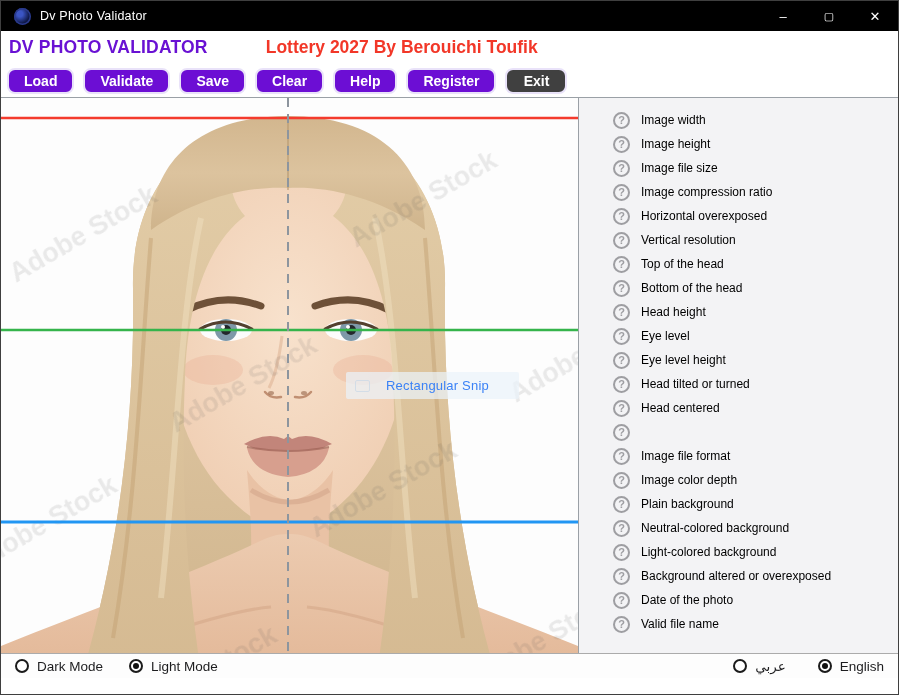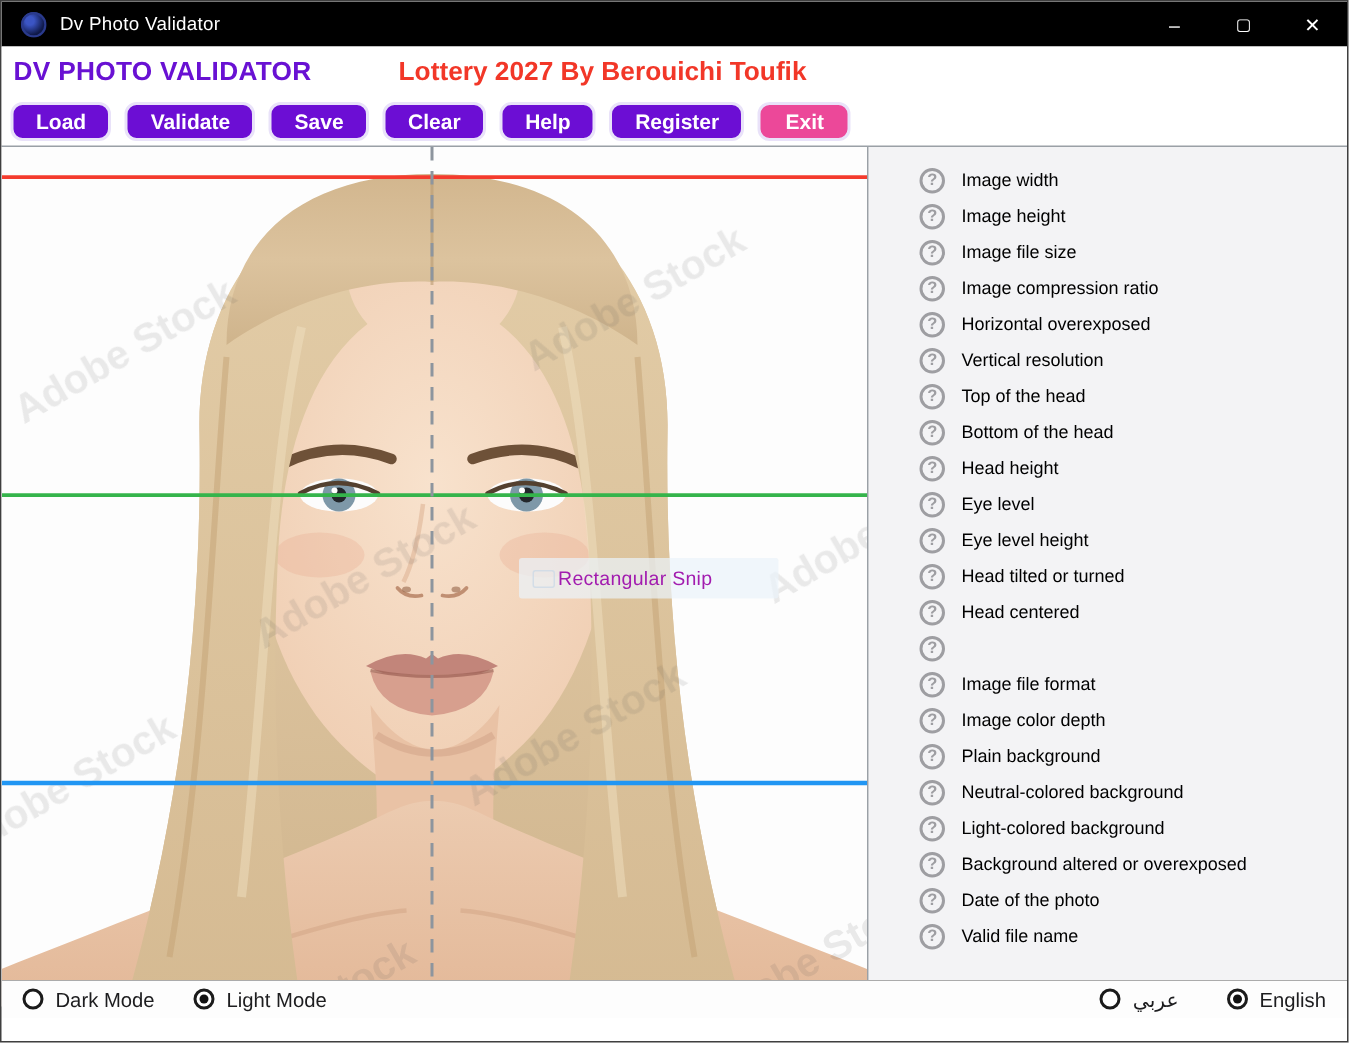--- a/index.html
+++ b/index.html
@@ -63,21 +63,21 @@
 
   .snip-tooltip {
     position:absolute; left:345px; top:274px; width:173px; height:27px;
     background: rgba(234,243,250,.72); border-radius:2px;
     display:flex; align-items:center; pointer-events:none;
   }
   .snip-icon {
     width:15px; height:12px; margin-left:9px;
     border:1.5px solid #ccdae6; border-radius:2px; opacity:.8;
   }
-  .snip-label { margin-left:2px; font-size:13px; color:#a21caf; letter-spacing:.2px; }
+  .snip-label { margin-left:16px; font-size:13px; color:#3b82f6; letter-spacing:.2px; }
 
   
   .checks-panel {
     flex:1; background:#f3f3f5; padding:10px 0 0 34px; overflow:hidden;
   }
   .check-row { display:flex; align-items:center; min-height:24px; }
   .q-icon {
     flex:0 0 auto; width:17px; height:17px; border-radius:50%;
     border:2px solid #9e9ea2; color:#9e9ea2;
     font-size:11px; font-weight:bold; line-height:13px; text-align:center;
@@ -124,21 +124,21 @@
     <div class="subtitle" style="color: rgb(242, 55, 40);">Lottery 2027 By Berouichi Toufik</div>
   </div>
 
   <div class="toolbar">
       <button class="tb-btn" style="background: rgb(108, 14, 212);">Load</button>
       <button class="tb-btn" style="background: rgb(108, 14, 212);">Validate</button>
       <button class="tb-btn" style="background: rgb(108, 14, 212);">Save</button>
       <button class="tb-btn" style="background: rgb(108, 14, 212);">Clear</button>
       <button class="tb-btn" style="background: rgb(108, 14, 212);">Help</button>
       <button class="tb-btn" style="background: rgb(108, 14, 212);">Register</button>
-      <button class="tb-btn" style="background: #ec4899;">Exit</button>
+      <button class="tb-btn" style="background: #404040;">Exit</button>
     </div>
 
   <div class="content">
 
     <div class="photo-panel">
       <svg width="577" height="574" viewBox="0 0 577 574">
         <defs>
           <linearGradient id="hairGrad" x1="0" y1="0" x2="0" y2="1">
             <stop offset="0" stop-color="#d2b68e"></stop>
             <stop offset="0.5" stop-color="#dcc39e"></stop>

